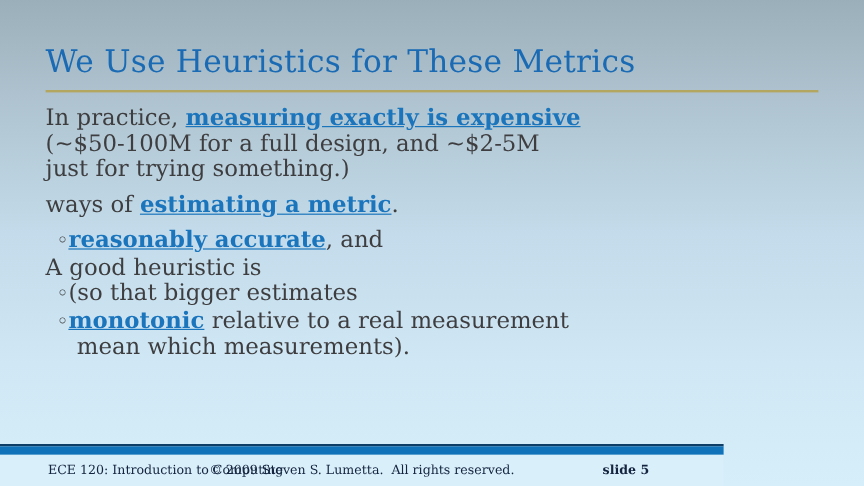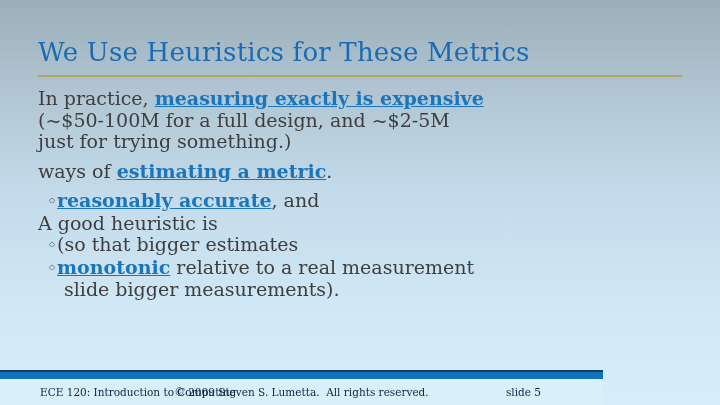--- a/index.html
+++ b/index.html
@@ -93,20 +93,21 @@
     right: 0;
     top: 7px;
     text-align: center;
     white-space: pre;
   }
   .footer-slide-number {
     position: absolute;
     right: 62px;
     top: 7px;
     white-space: pre;
+    font-weight: bold;
   }
 </style>
 </head>
 <body>
 
 <div class="slide">
 
   <div class="slide-title">We Use Heuristics for These Metrics</div>
 
   <div class="title-rule"></div>
@@ -124,21 +125,21 @@
     </div>
 
     <div class="para">
       <div class="line bullet-line"><span class="bullet-marker">◦</span><span class="em">reasonably accurate</span><span>, and</span></div>
 
       <div class="line">A good heuristic is</div>
 
       <div class="line bullet-line"><span class="bullet-marker">◦</span><span>(so that bigger estimates</span></div>
 
       <div class="line bullet-line"><span class="bullet-marker">◦</span><span class="em">monotonic</span><span> relative to a real measurement</span></div>
-      <div class="line bullet-wrap">slide bigger measurements).</div>
+      <div class="line bullet-wrap">mean which measurements).</div>
     </div>
 
   </div>
 
   <div class="footer">
     <div class="footer-navy-line"></div>
     <div class="footer-blue-bar"></div>
     <div class="footer-area">
       <span class="footer-course">ECE 120: Introduction to Computing</span>
       <span class="footer-copyright">© 2009 Steven S. Lumetta.  All rights reserved.</span>

